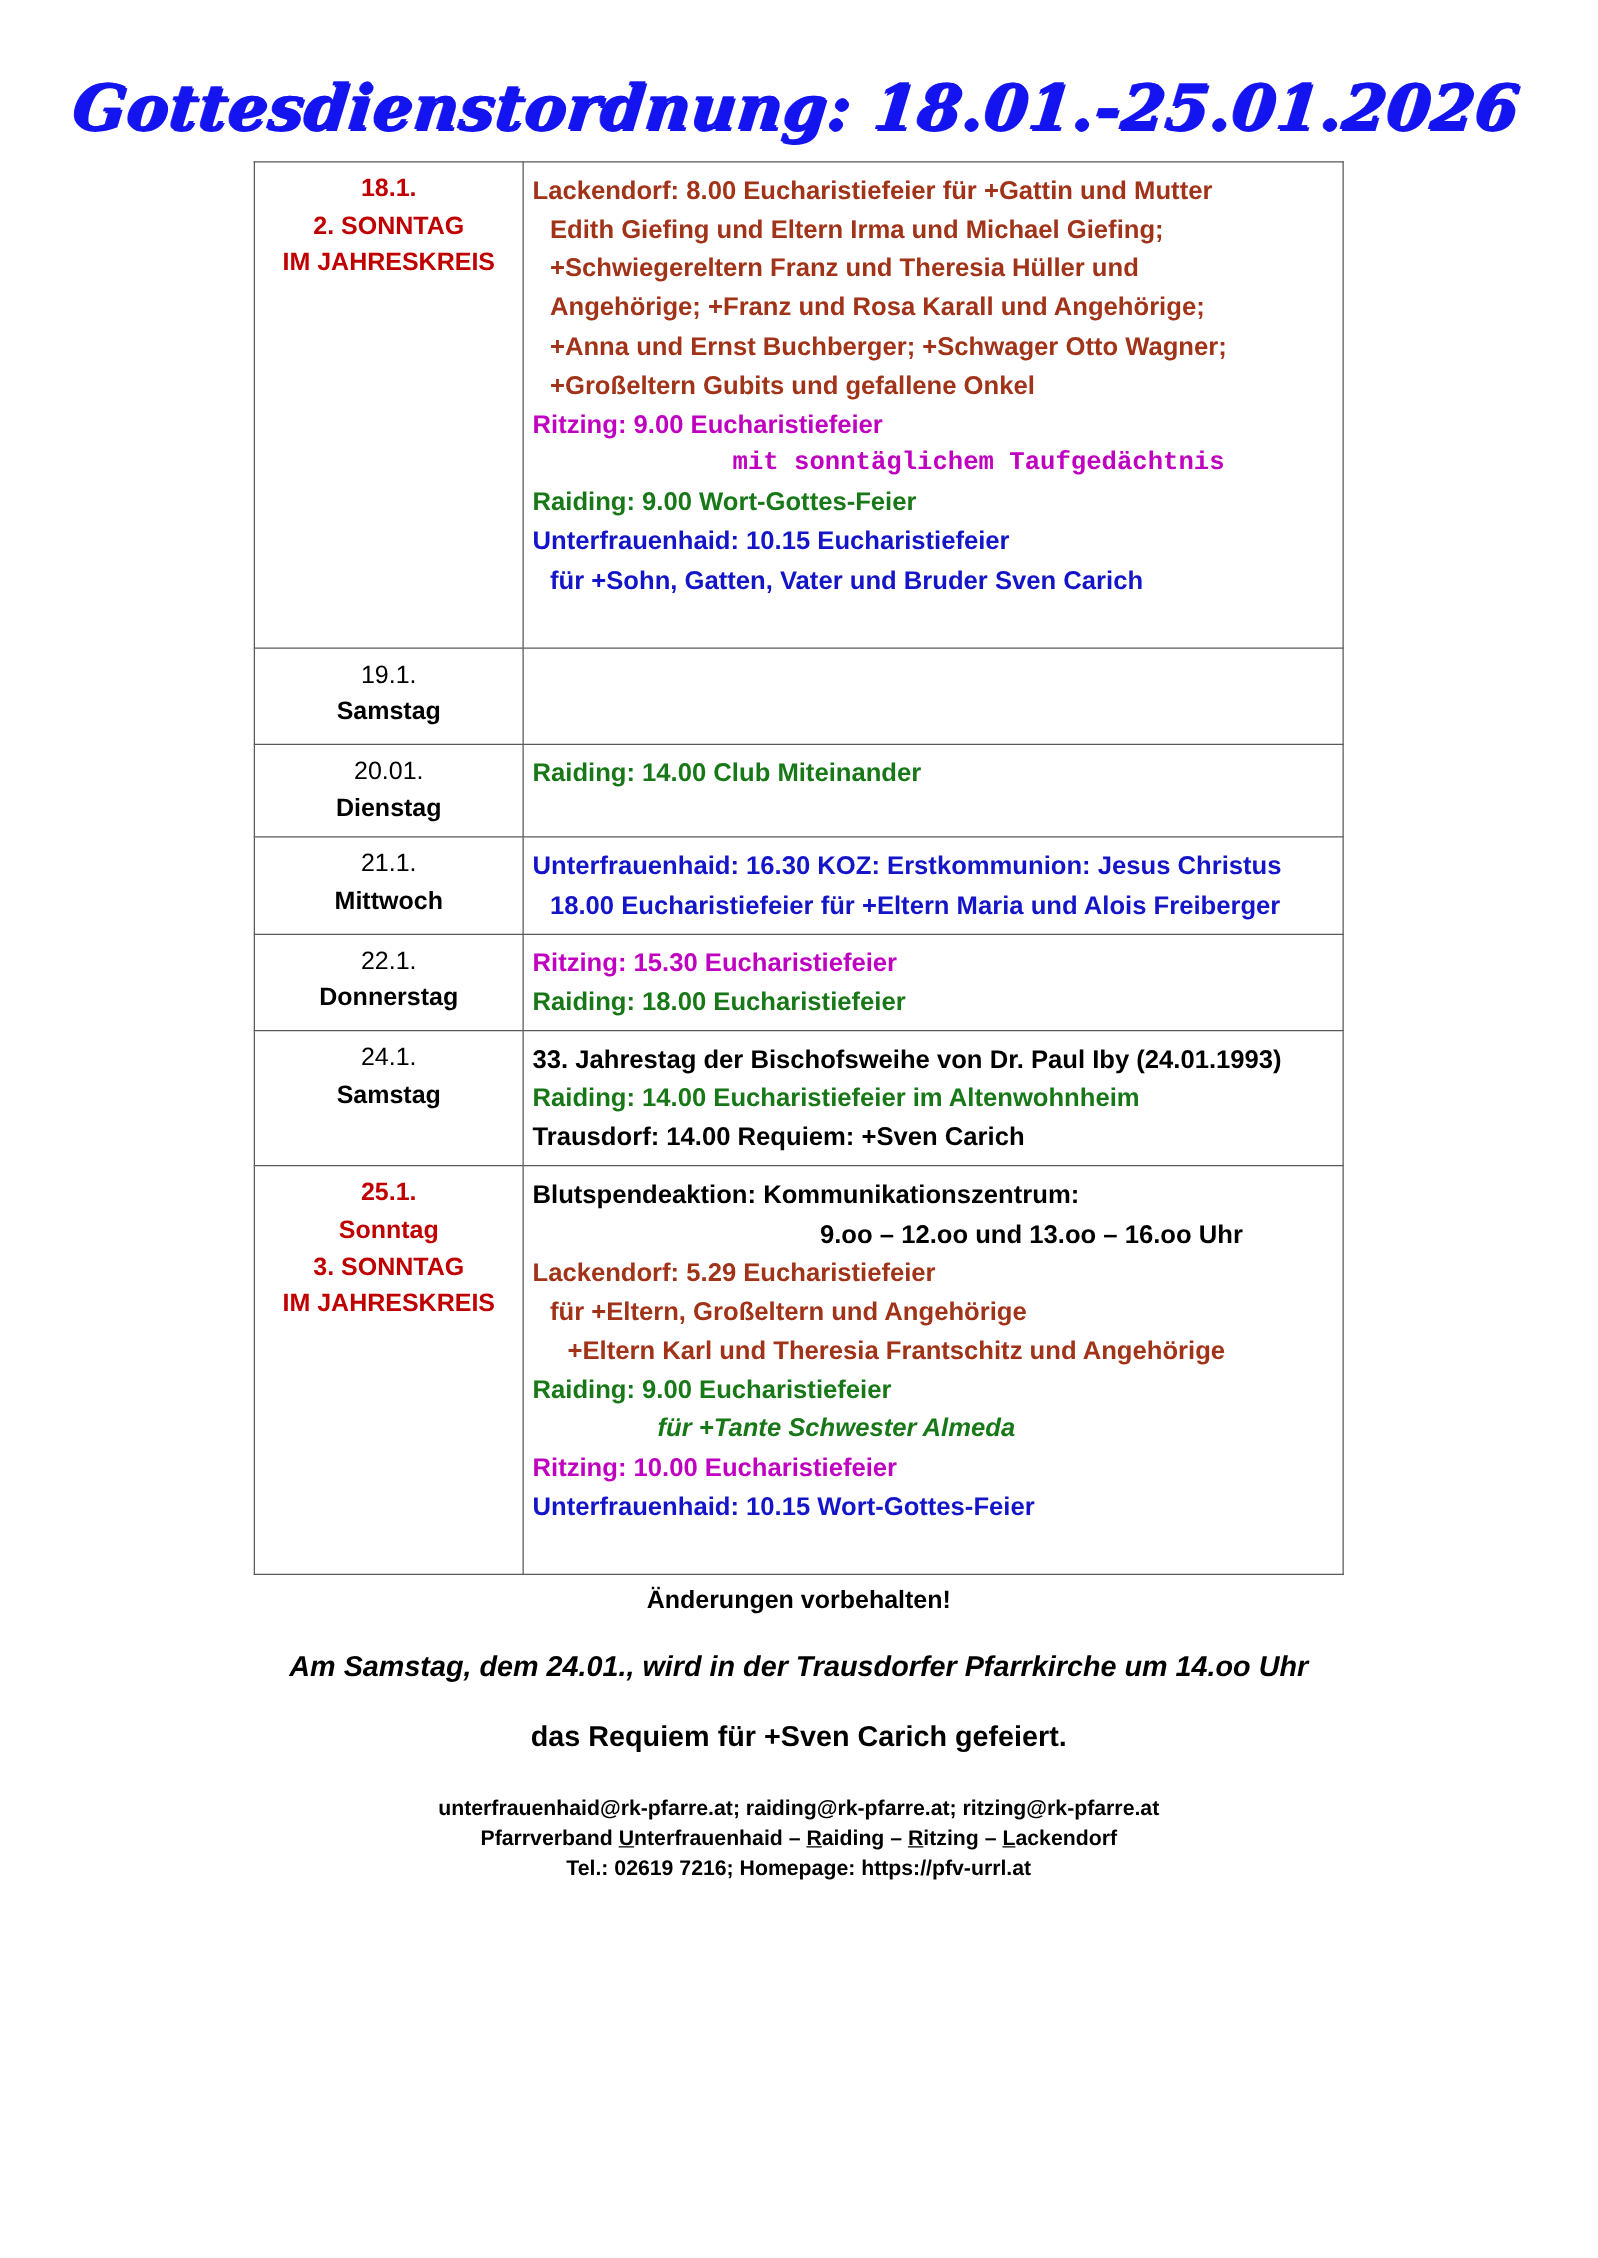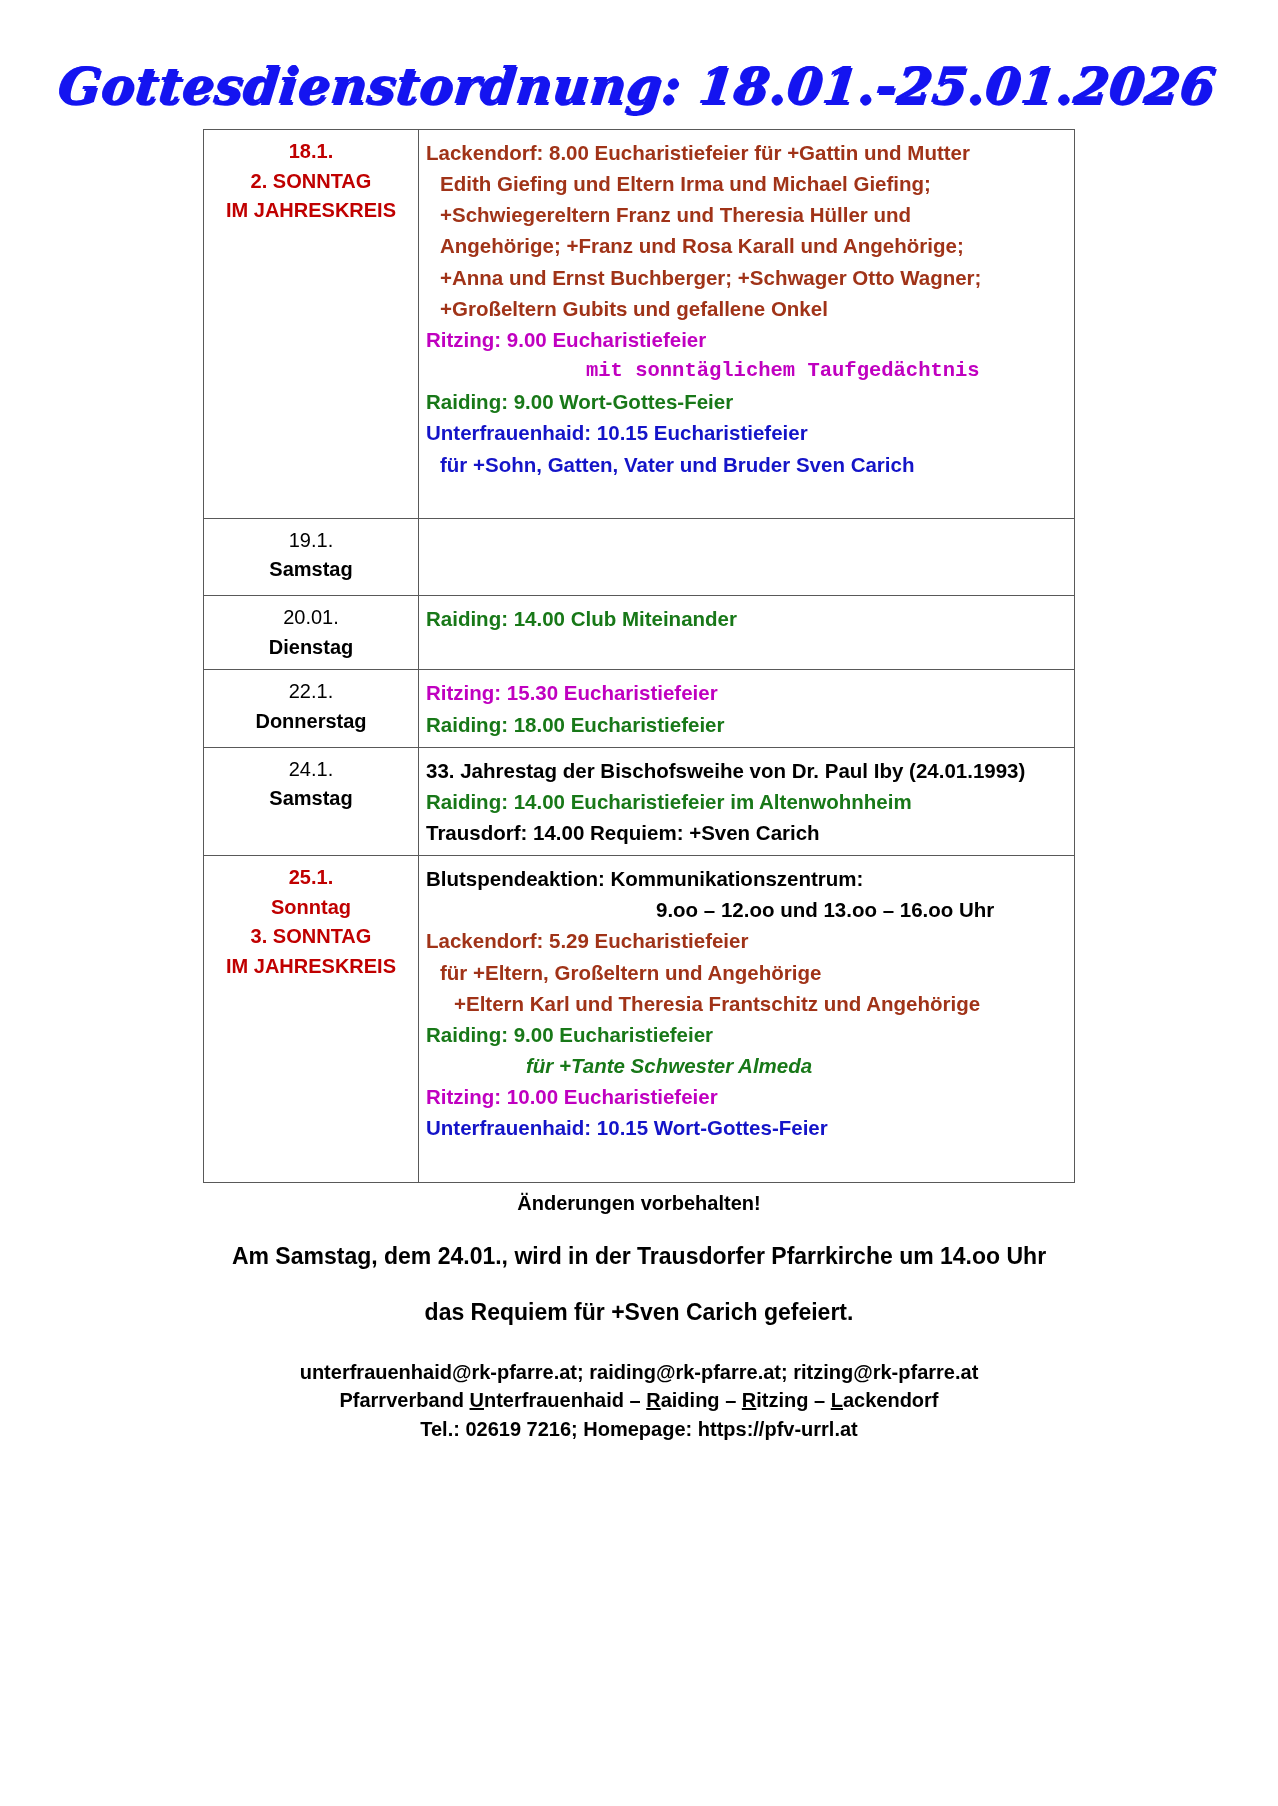--- a/index.html
+++ b/index.html
@@ -103,24 +103,24 @@
     font-weight: bold;
     padding-top: 9px;
     color: #000;
   }
   .foot-big {
     font-size: 23px;
     font-weight: bold;
     color: #000;
     line-height: 1.0;
   }
-  .foot-big.l1 { padding-top: 30px; }
+  .foot-big.l1 { padding-top: 30px; font-style: italic; }
   .foot-big.l2 { padding-top: 33px; }
   .foot-small {
-    font-size: 20px;
+    font-size: 17px;
     font-weight: bold;
     color: #000;
     line-height: 1.42;
   }
   .foot-small.first { padding-top: 34px; }
   .u { text-decoration: underline; }
 </style>
 </head>
 <body>
 
@@ -165,20 +165,30 @@
           <td class="daycell">
             <div class="dayline ">20.01.</div>
             <div class="dayline bold">Dienstag</div>
           </td>
           <td class="evcell">
             <div class="ev ind0 c-raid">Raiding: 14.00 Club Miteinander</div>
           </td>
         </tr>
         <tr>
           <td class="daycell">
+            <div class="dayline ">21.1.</div>
+            <div class="dayline bold">Mittwoch</div>
+          </td>
+          <td class="evcell">
+            <div class="ev ind0 c-unter">Unterfrauenhaid: 16.30 KOZ: Erstkommunion: Jesus Christus</div>
+            <div class="ev ind1 c-unter">18.00 Eucharistiefeier für +Eltern Maria und Alois Freiberger</div>
+          </td>
+        </tr>
+        <tr>
+          <td class="daycell">
             <div class="dayline ">22.1.</div>
             <div class="dayline bold">Donnerstag</div>
           </td>
           <td class="evcell">
             <div class="ev ind0 c-ritz">Ritzing: 15.30 Eucharistiefeier</div>
             <div class="ev ind0 c-raid">Raiding: 18.00 Eucharistiefeier</div>
           </td>
         </tr>
         <tr>
           <td class="daycell">

